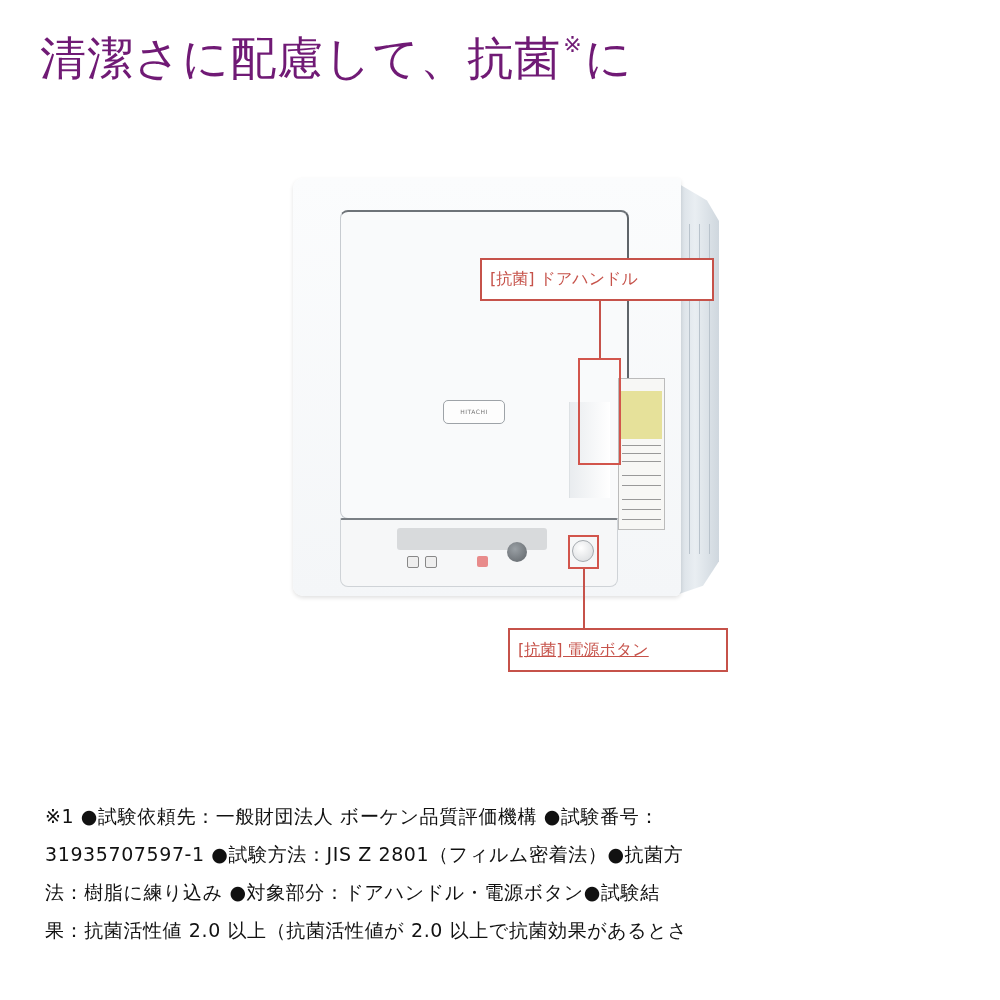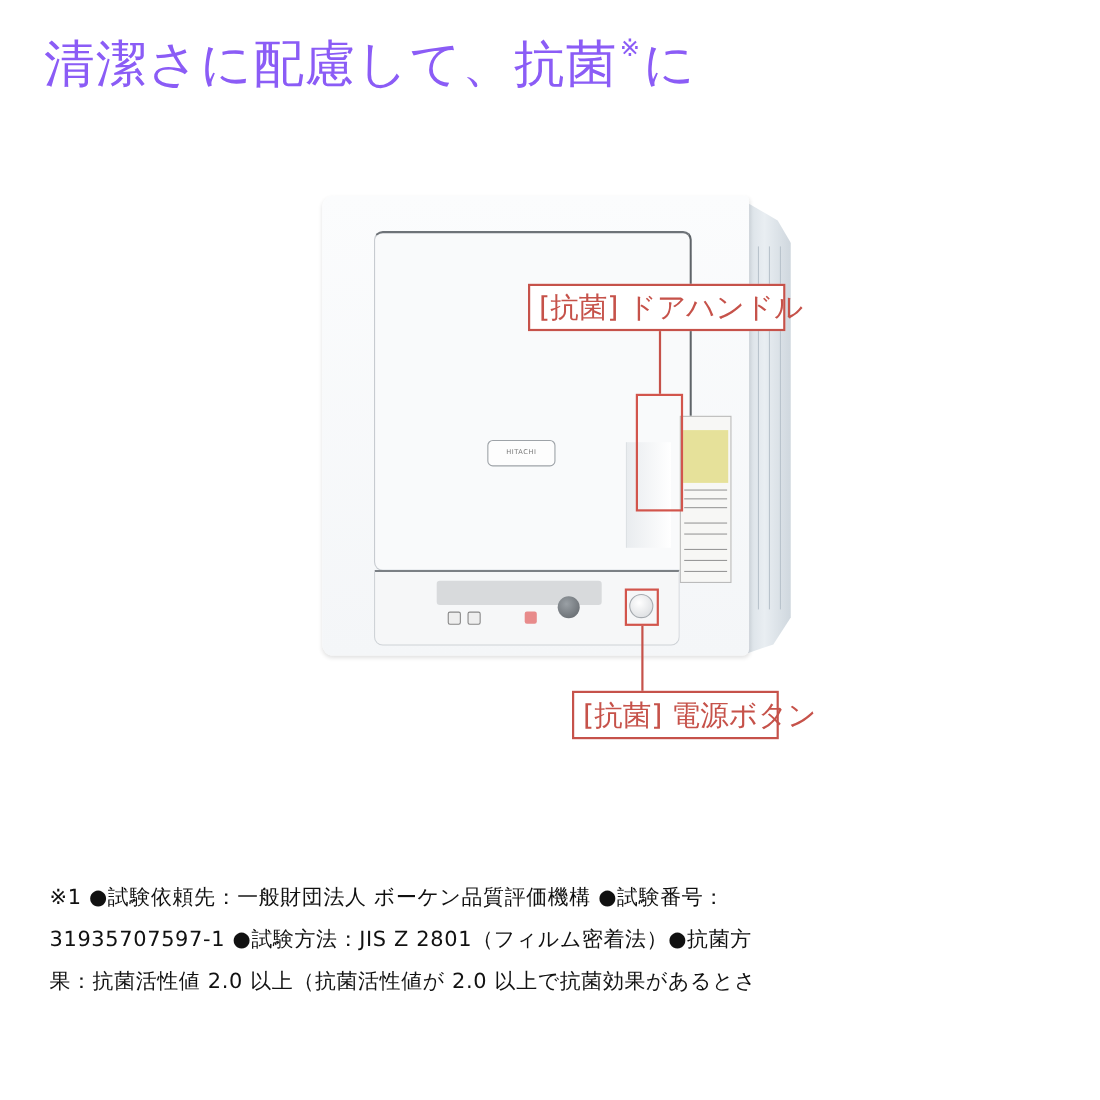--- a/index.html
+++ b/index.html
@@ -1,19 +1,19 @@
 <!DOCTYPE html>
 <html><head>
 <meta charset="utf-8">
 <style>
   html, body { margin: 0; padding: 0; background: #ffffff; }
   body { width: 1000px; height: 1000px; position: relative; overflow: hidden;
          font-family: "DejaVu Sans", "Liberation Sans", sans-serif; color: #111; }
   .title { position: absolute; left: 40px; top: 28px; font-size: 46px; letter-spacing: 1px;
-           font-weight: normal; margin: 0; white-space: nowrap; color: #8b5cf6; }
+           font-weight: normal; margin: 0; white-space: nowrap; color: #701a75; }
   .title sup { font-size: 22px; vertical-align: top; position: relative; top: 4px; margin: 0 2px; }
 
   
   .figure { position: absolute; left: 0; top: 0; width: 1000px; height: 760px; }
   .dryer { position: absolute; left: 293px; top: 178px; width: 425px; height: 425px; }
   .body-front { position: absolute; left: 0; top: 0; width: 388px; height: 418px;
                 background: linear-gradient(180deg,#fbfcfd 0%,#f4f6f8 100%);
                 border-radius: 10px 4px 6px 10px; box-shadow: 0 2px 4px rgba(0,0,0,0.12); }
   .body-side { position: absolute; left: 386px; top: 6px; width: 40px; height: 410px;
                background: linear-gradient(90deg,#d9e0e6 0%,#e9eef2 40%,#cfd7de 100%);
@@ -36,21 +36,21 @@
   .display { position: absolute; left: 56px; top: 8px; width: 150px; height: 22px; background: #d8dadc; border-radius: 3px; }
   .knob { position: absolute; left: 166px; top: 22px; width: 20px; height: 20px; border-radius: 50%;
           background: radial-gradient(circle at 40% 35%,#9aa0a5,#5e6368); }
   .small-btn { position: absolute; top: 36px; width: 10px; height: 10px; border: 1px solid #888; border-radius: 2px; background: #eee; }
   .red-btn { position: absolute; left: 136px; top: 36px; width: 11px; height: 11px; background: #e88b8b; border-radius: 2px; }
   .power-btn { position: absolute; left: 231px; top: 20px; width: 20px; height: 20px; border-radius: 50%;
                background: radial-gradient(circle at 40% 35%,#ffffff,#d5d8db); border: 1px solid #a5aaaf; }
 
   
   .callout-box { position: absolute; border: 2px solid #c6524a; background: #ffffff;
-                 color: #c6524a; font-size: 26px; white-space: nowrap; display: flex; align-items: center;
+                 color: #c6524a; font-size: 16px; white-space: nowrap; display: flex; align-items: center;
                  padding-left: 8px; box-sizing: border-box; }
   .callout-line { position: absolute; width: 2px; background: #c6524a; }
   .callout-target { position: absolute; border: 2px solid #d2554c; box-sizing: border-box; }
 
   
   .footnote { position: absolute; left: 45px; top: 770px; width: 925px; font-size: 19px;
               line-height: 38px; color: #111; letter-spacing: 0.6px; margin-top: 27px; }
   .footnote .line { display: block; white-space: nowrap; }
 </style>
 </head>
@@ -93,22 +93,23 @@
   </div>
 
   <div class="callout-target" style="left:578px; top:358px; width:43px; height:107px;"></div>
   <div class="callout-line" style="left:599px; top:300px; height:58px;"></div>
   <div class="callout-box" style="left:480px; top:258px; width:234px; height:43px;">
     <span>[抗菌] ドアハンドル</span>
   </div>
 
   <div class="callout-target" style="left:568px; top:535px; width:31px; height:34px;"></div>
   <div class="callout-line" style="left:583px; top:569px; height:60px;"></div>
-  <div class="callout-box" style="left:520px; top:628px; width:188px; height:44px;">
+  <div class="callout-box" style="left:508px; top:628px; width:220px; height:44px;text-decoration:underline;">
     <span>[抗菌] 電源ボタン</span>
   </div>
 </div>
 
 <div class="footnote">
   <span class="line">※1 ●試験依頼先：一般財団法人 ボーケン品質評価機構 ●試験番号：</span>
   <span class="line">31935707597-1 ●試験方法：JIS Z 2801（フィルム密着法）●抗菌方</span>
+  <span class="line">法：樹脂に練り込み ●対象部分：ドアハンドル・電源ボタン●試験結</span>
   <span class="line">果：抗菌活性値 2.0 以上（抗菌活性値が 2.0 以上で抗菌効果があるとさ</span>
 </div>
 
 </body></html>

